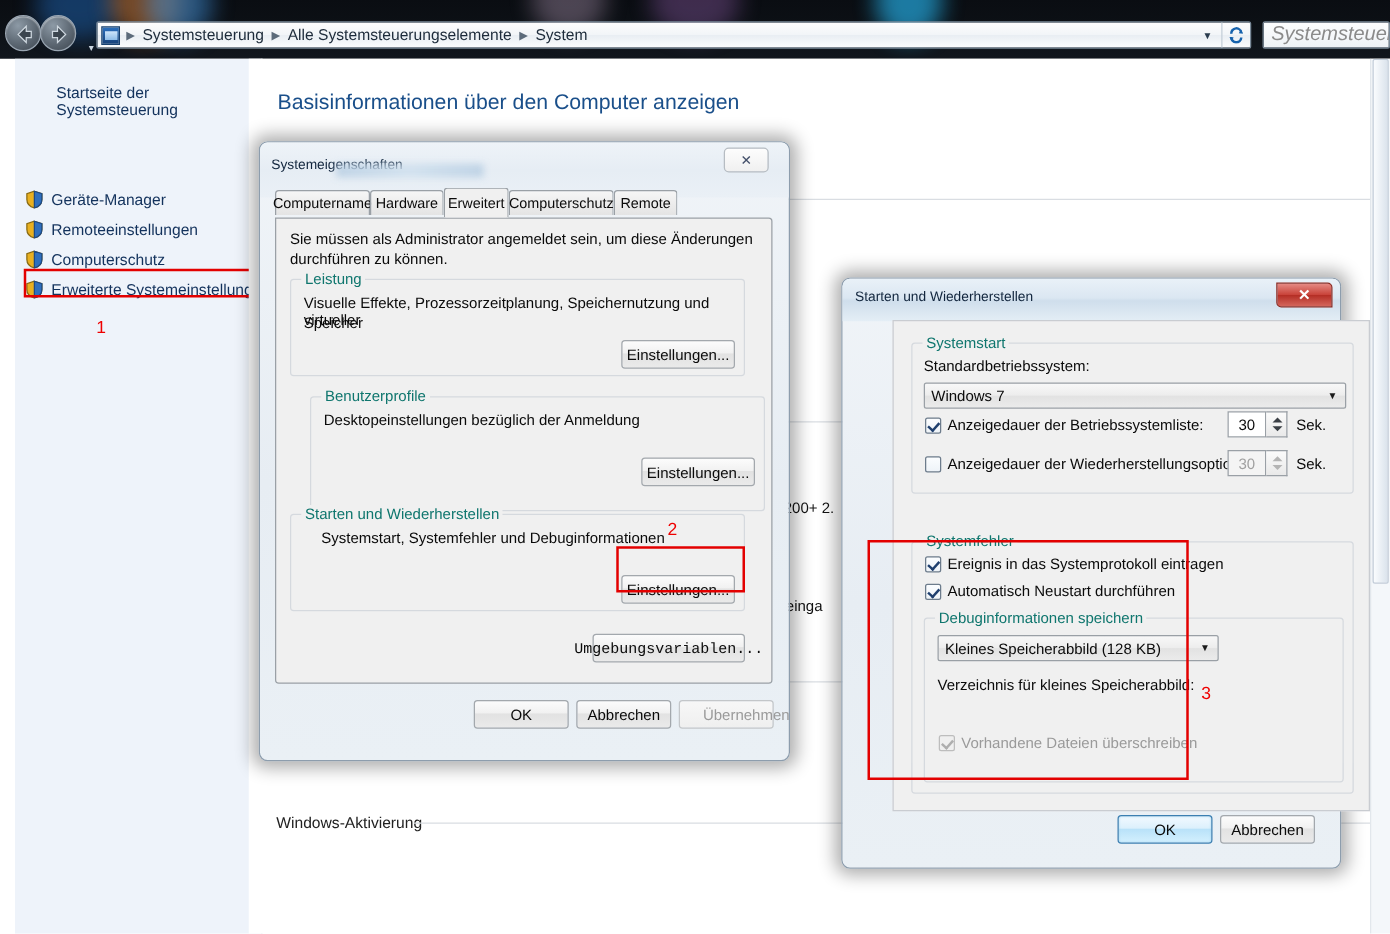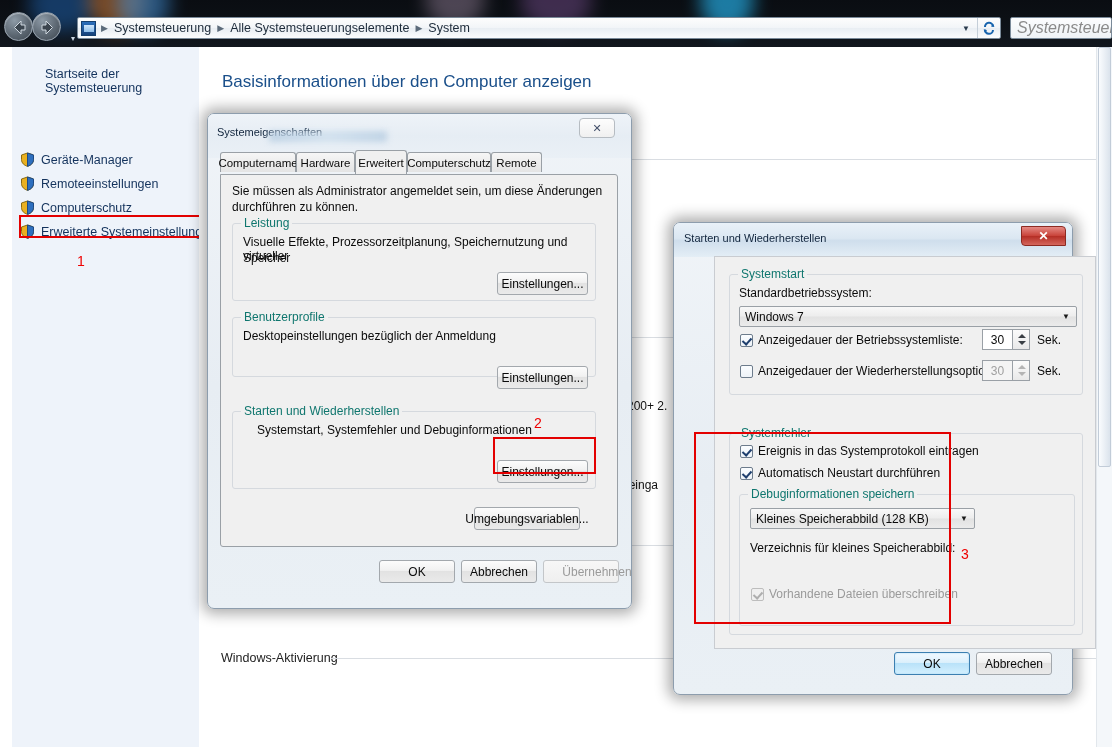--- a/index.html
+++ b/index.html
@@ -403,33 +403,33 @@
     <div class="txt" style="left:11px; top:9px;">Sie müssen als Administrator angemeldet sein, um diese Änderungen</div>
     <div class="txt" style="left:11px; top:25px;">durchführen zu können.</div>
 
     <div class="group" style="left:11px; top:48px; width:364px; height:78px;">
       <div class="group-label" style="left:8px; top:-8px;">Leistung</div>
       <div class="txt" style="left:10px; top:11px;">Visuelle Effekte, Prozessorzeitplanung, Speichernutzung und virtueller</div>
       <div class="txt" style="left:10px; top:27px;">Speicher</div>
       <div class="btn" style="left:264px; top:48px; width:91px;">Einstellungen...</div>
     </div>
 
-    <div class="group" style="left:11px; top:142px; width:364px; height:60px;">
+    <div class="group" style="left:27px; top:142px; width:364px; height:92px;">
       <div class="group-label" style="left:8px; top:-8px;">Benutzerprofile</div>
       <div class="txt" style="left:10px; top:11px;">Desktopeinstellungen bezüglich der Anmeldung</div>
       <div class="btn" style="left:264px; top:48px; width:91px;">Einstellungen...</div>
     </div>
 
     <div class="group" style="left:11px; top:236px; width:364px; height:78px;">
       <div class="group-label" style="left:8px; top:-8px;">Starten und Wiederherstellen</div>
       <div class="txt" style="left:24px; top:11px;">Systemstart, Systemfehler und Debuginformationen</div>
       <div class="btn" style="left:264px; top:48px; width:91px;">Einstellungen...</div>
     </div>
 
-    <div class="btn" style="left:253px; top:332px; width:106px;">Umgebungsvariablen...</div>
+    <div class="btn" style="left:253px; top:332px; width:122px;font-family:Liberation Mono, monospace;">Umgebungsvariablen...</div>
   </div>
 
   <div class="btn" style="left:172px; top:447px; width:76px;">OK</div>
   <div class="btn" style="left:254px; top:447px; width:76px;">Abbrechen</div>
   <div class="btn disabled" style="left:336px; top:447px; width:76px;padding-left:32px;">Übernehmen</div>
 </div>
 
 <div class="redbox" style="left:493px; top:437px; width:103px; height:37px;"></div>
 <div class="annot" style="left:534px; top:415px;">2</div>
 

